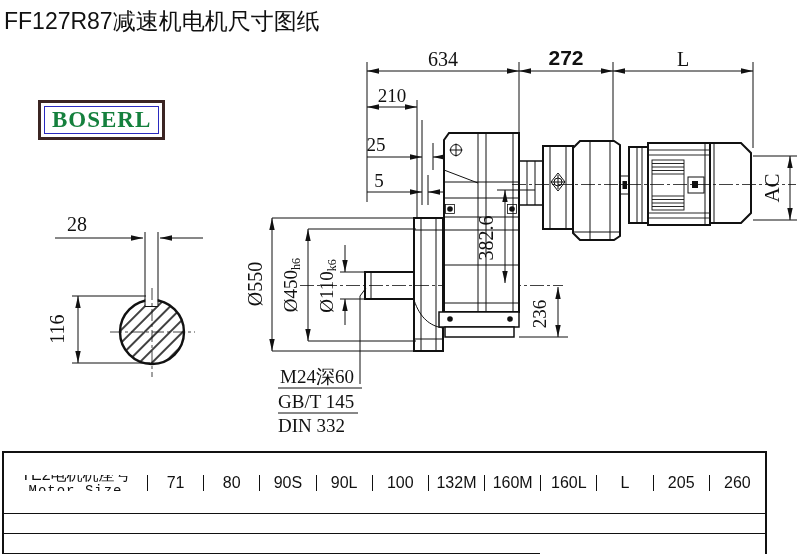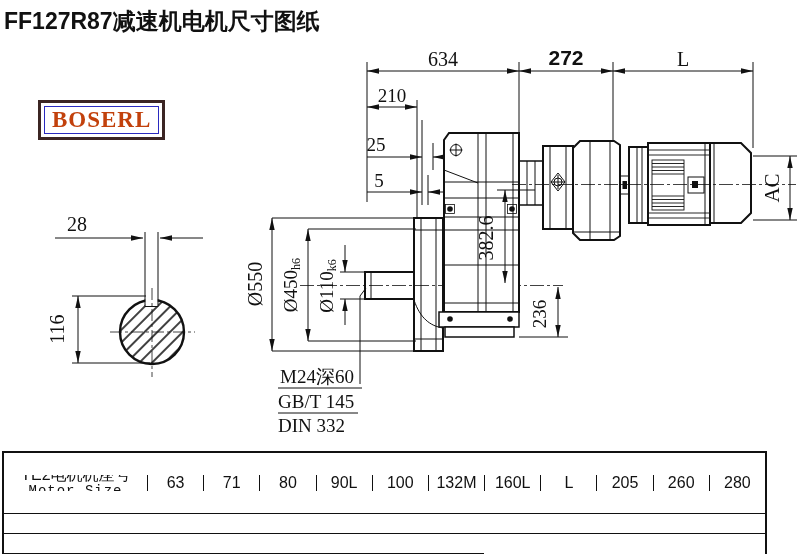--- a/index.html
+++ b/index.html
@@ -1,24 +1,24 @@
 <!DOCTYPE html>
 <html><head>
 <meta charset="utf-8">
 <style>
   html,body{margin:0;padding:0;background:#fff;}
   body{width:800px;height:554px;position:relative;overflow:hidden;
        font-family:"Liberation Sans",sans-serif;color:#111;}
-  .title{position:absolute;left:4px;top:6px;font-size:23px;font-weight:700;
+  .title{position:absolute;left:4px;top:6px;font-size:23px;font-weight:400;
          letter-spacing:0px;color:#111;white-space:nowrap;}
   .badge-outer{position:absolute;left:38px;top:100px;border:3px solid #3b2523;
                background:#fff;padding:3px;}
   .badge-inner{border:1.5px solid #2a2ac0;padding:0 7px;}
   .badge-text{font-family:"Liberation Serif",serif;font-weight:700;font-size:23px;
-              color:#c2410c;letter-spacing:1px;}
+              color:#15803d;letter-spacing:1px;}
   svg{position:absolute;left:0;top:0;}
   .tbl{position:absolute;left:2px;top:451px;width:761px;height:101px;
        border:2px solid #111;display:grid;
        grid-template-columns:143px repeat(11,1fr);
        grid-template-rows:38px 20px 20px 20px;}
   .cell{border-left:1.2px solid #111;border-top:1.2px solid #111;
         display:flex;flex-direction:column;align-items:center;justify-content:center;
         font-size:16px;line-height:1.05;overflow:hidden;margin-top:22px;}
   .cell:nth-child(-n+12){border-top:none;}
   .cell:nth-child(12n+1){border-left:none;}
@@ -230,26 +230,27 @@
     <line x1="790" y1="156" x2="790" y2="220" marker-start="url(#as)" marker-end="url(#ae)"></line>
   </g>
   <text transform="rotate(-90 779 188)" x="779" y="188" font-family="Liberation Serif,serif" font-size="21" fill="#111" text-anchor="middle">AC</text>
 </svg>
 
 <div class="tbl">
   <div class="cell">
     <div class="hdr1">YE2电机机座号</div>
     <div class="hdr2">Motor Size</div>
   </div>
-  <div class="cell">63</div>
   <div class="cell">71</div>
   <div class="cell">80</div>
+  <div class="cell">90S</div>
   <div class="cell">90L</div>
   <div class="cell">100</div>
   <div class="cell">132M</div>
+  <div class="cell">160M</div>
   <div class="cell">160L</div>
 
   <div class="cell">L</div>
   <div class="cell">205</div>
   <div class="cell">260</div>
   <div class="cell">280</div>
   <div class="cell">288</div>
   <div class="cell">318</div>
   <div class="cell">318</div>
   <div class="cell">419</div>

